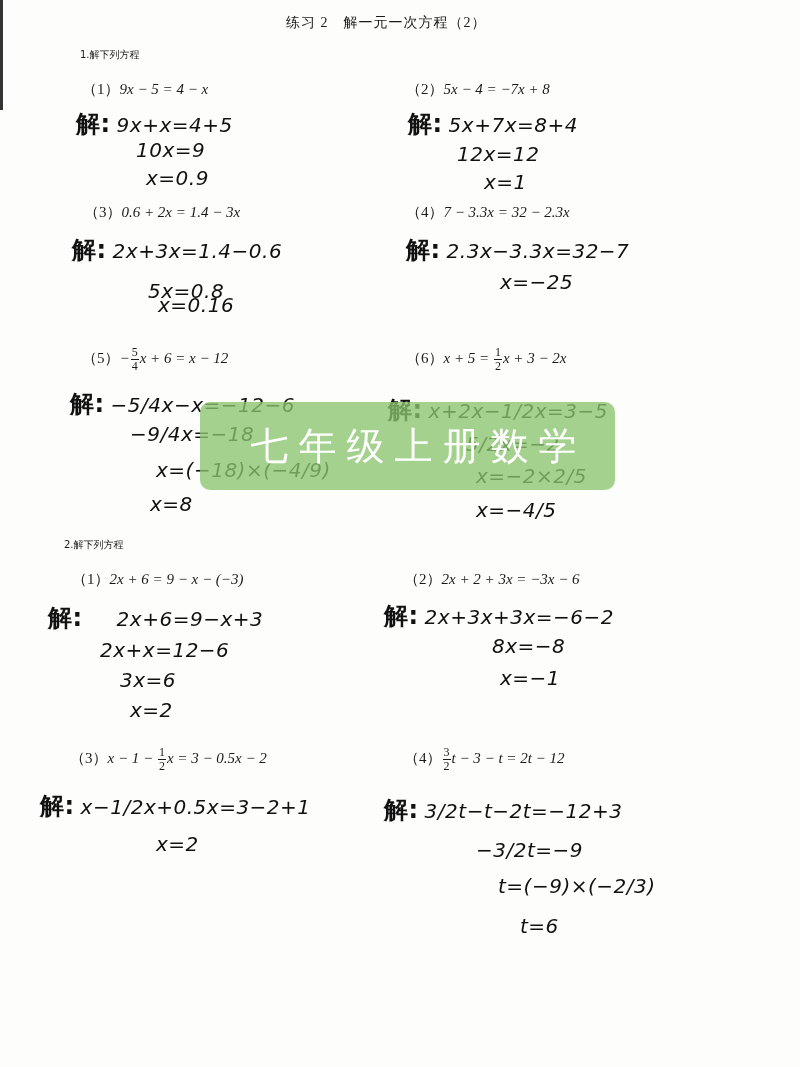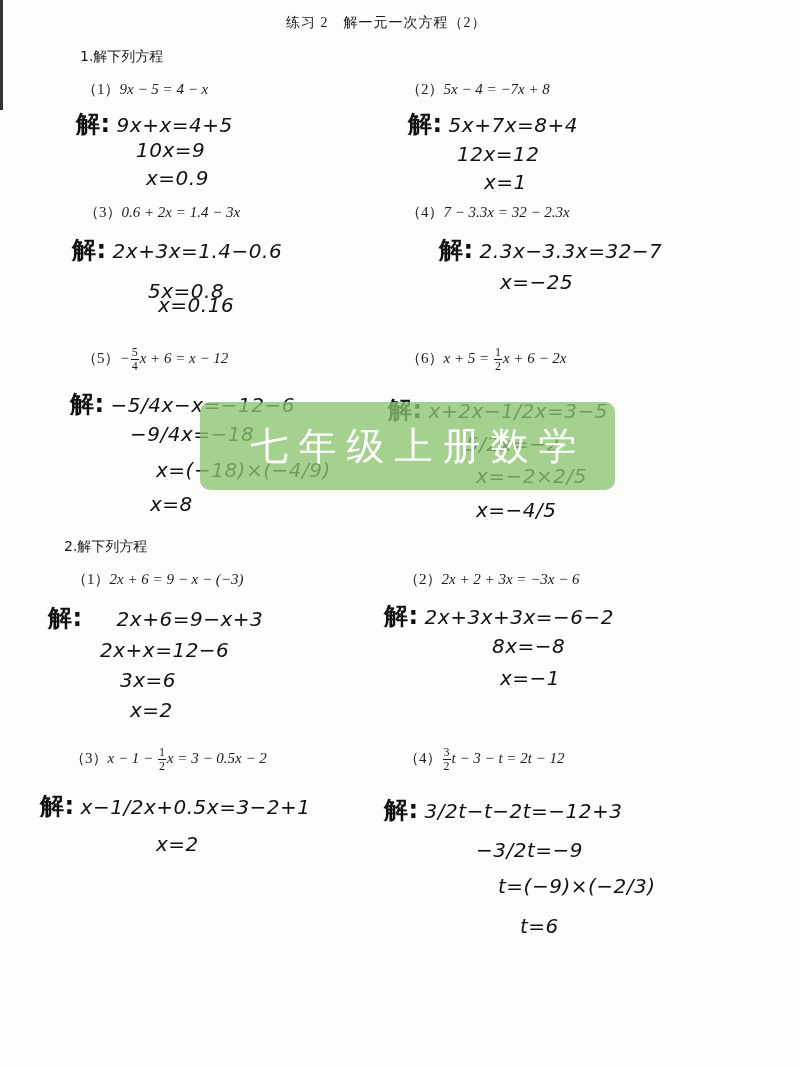--- a/index.html
+++ b/index.html
@@ -4,21 +4,21 @@
 <style>
   html, body { margin: 0; padding: 0; }
   body {
     width: 800px; height: 1067px; position: relative; overflow: hidden;
     background: #fdfdfc;
     font-family: "Liberation Serif", "DejaVu Serif", serif;
     color: #1a1a1a;
   }
   .left-edge { position: absolute; left: 0; top: 0; width: 3px; height: 110px; background: #333; }
   .title { position: absolute; left: 286px; top: 14px; font-size: 14px; letter-spacing: 1px; }
-  .section { position: absolute; font-size: 14px; font-family: "DejaVu Sans", sans-serif; }
+  .section { position: absolute; font-size: 10px; font-family: "DejaVu Sans", sans-serif; }
   .problem { position: absolute; font-size: 15px; white-space: nowrap; }
   .problem i { font-style: italic; }
   .frac { display: inline-block; vertical-align: middle; text-align: center; font-size: 12px; line-height: 13px; margin: 0 1px; }
   .frac .num { display: block; border-bottom: 1px solid #1a1a1a; padding: 0 1px; }
   .frac .den { display: block; }
   .hw { position: absolute; font-family: "DejaVu Sans", sans-serif; font-size: 20px; color: #111; white-space: nowrap; font-style: italic; letter-spacing: 0.5px; }
   .jie { font-style: normal; font-weight: bold; font-size: 24px; margin-right: 6px; }
   .watermark {
     position: absolute; left: 200px; top: 402px; width: 393px; height: 88px;
     background: rgba(140, 196, 110, 0.78); border-radius: 10px;
@@ -52,33 +52,33 @@
 <div class="problem" style="left:84px; top:203px;">
   <span>（3）</span><i>0.6 + 2x = 1.4 − 3x</i>
 </div>
 <div class="hw" style="left:72px; top:234px;"><span class="jie">解:</span><span>2x+3x=1.4−0.6</span></div>
 <div class="hw" style="left:148px; top:279px;">5x=0.8</div>
 <div class="hw" style="left:158px; top:293px;">x=0.16</div>
 
 <div class="problem" style="left:406px; top:203px;">
   <span>（4）</span><i>7 − 3.3x = 32 − 2.3x</i>
 </div>
-<div class="hw" style="left:406px; top:234px;margin-left:33px;"><span class="jie">解:</span><span>2.3x−3.3x=32−7</span></div>
+<div class="hw" style="left:406px; top:234px;"><span class="jie">解:</span><span>2.3x−3.3x=32−7</span></div>
 <div class="hw" style="left:500px; top:270px;">x=−25</div>
 
 <div class="problem" style="left:82px; top:346px;">
   <span>（5）</span><i>−</i><span class="frac"><span class="num">5</span><span class="den">4</span></span><i>x + 6 = x − 12</i>
 </div>
 <div class="hw" style="left:70px; top:388px;"><span class="jie">解:</span><span>−5/4x−x=−12−6</span></div>
 <div class="hw" style="left:130px; top:422px;">−9/4x=−18</div>
 <div class="hw" style="left:156px; top:458px;">x=(−18)×(−4/9)</div>
 <div class="hw" style="left:150px; top:492px;">x=8</div>
 
 <div class="problem" style="left:406px; top:346px;">
-  <span>（6）</span><i>x + 5 = </i><span class="frac"><span class="num">1</span><span class="den">2</span></span><i>x + 6 − 2x</i>
+  <span>（6）</span><i>x + 5 = </i><span class="frac"><span class="num">1</span><span class="den">2</span></span><i>x + 3 − 2x</i>
 </div>
 <div class="hw" style="left:388px; top:394px;"><span class="jie">解:</span><span>x+2x−1/2x=3−5</span></div>
 <div class="hw" style="left:466px; top:432px;">5/2x=−2</div>
 <div class="hw" style="left:476px; top:464px;">x=−2×2/5</div>
 <div class="hw" style="left:476px; top:498px;">x=−4/5</div>
 
 <div class="watermark">七年级上册数学</div>
 
 <div class="section" style="left:64px; top:538px;">2.解下列方程</div>
 

